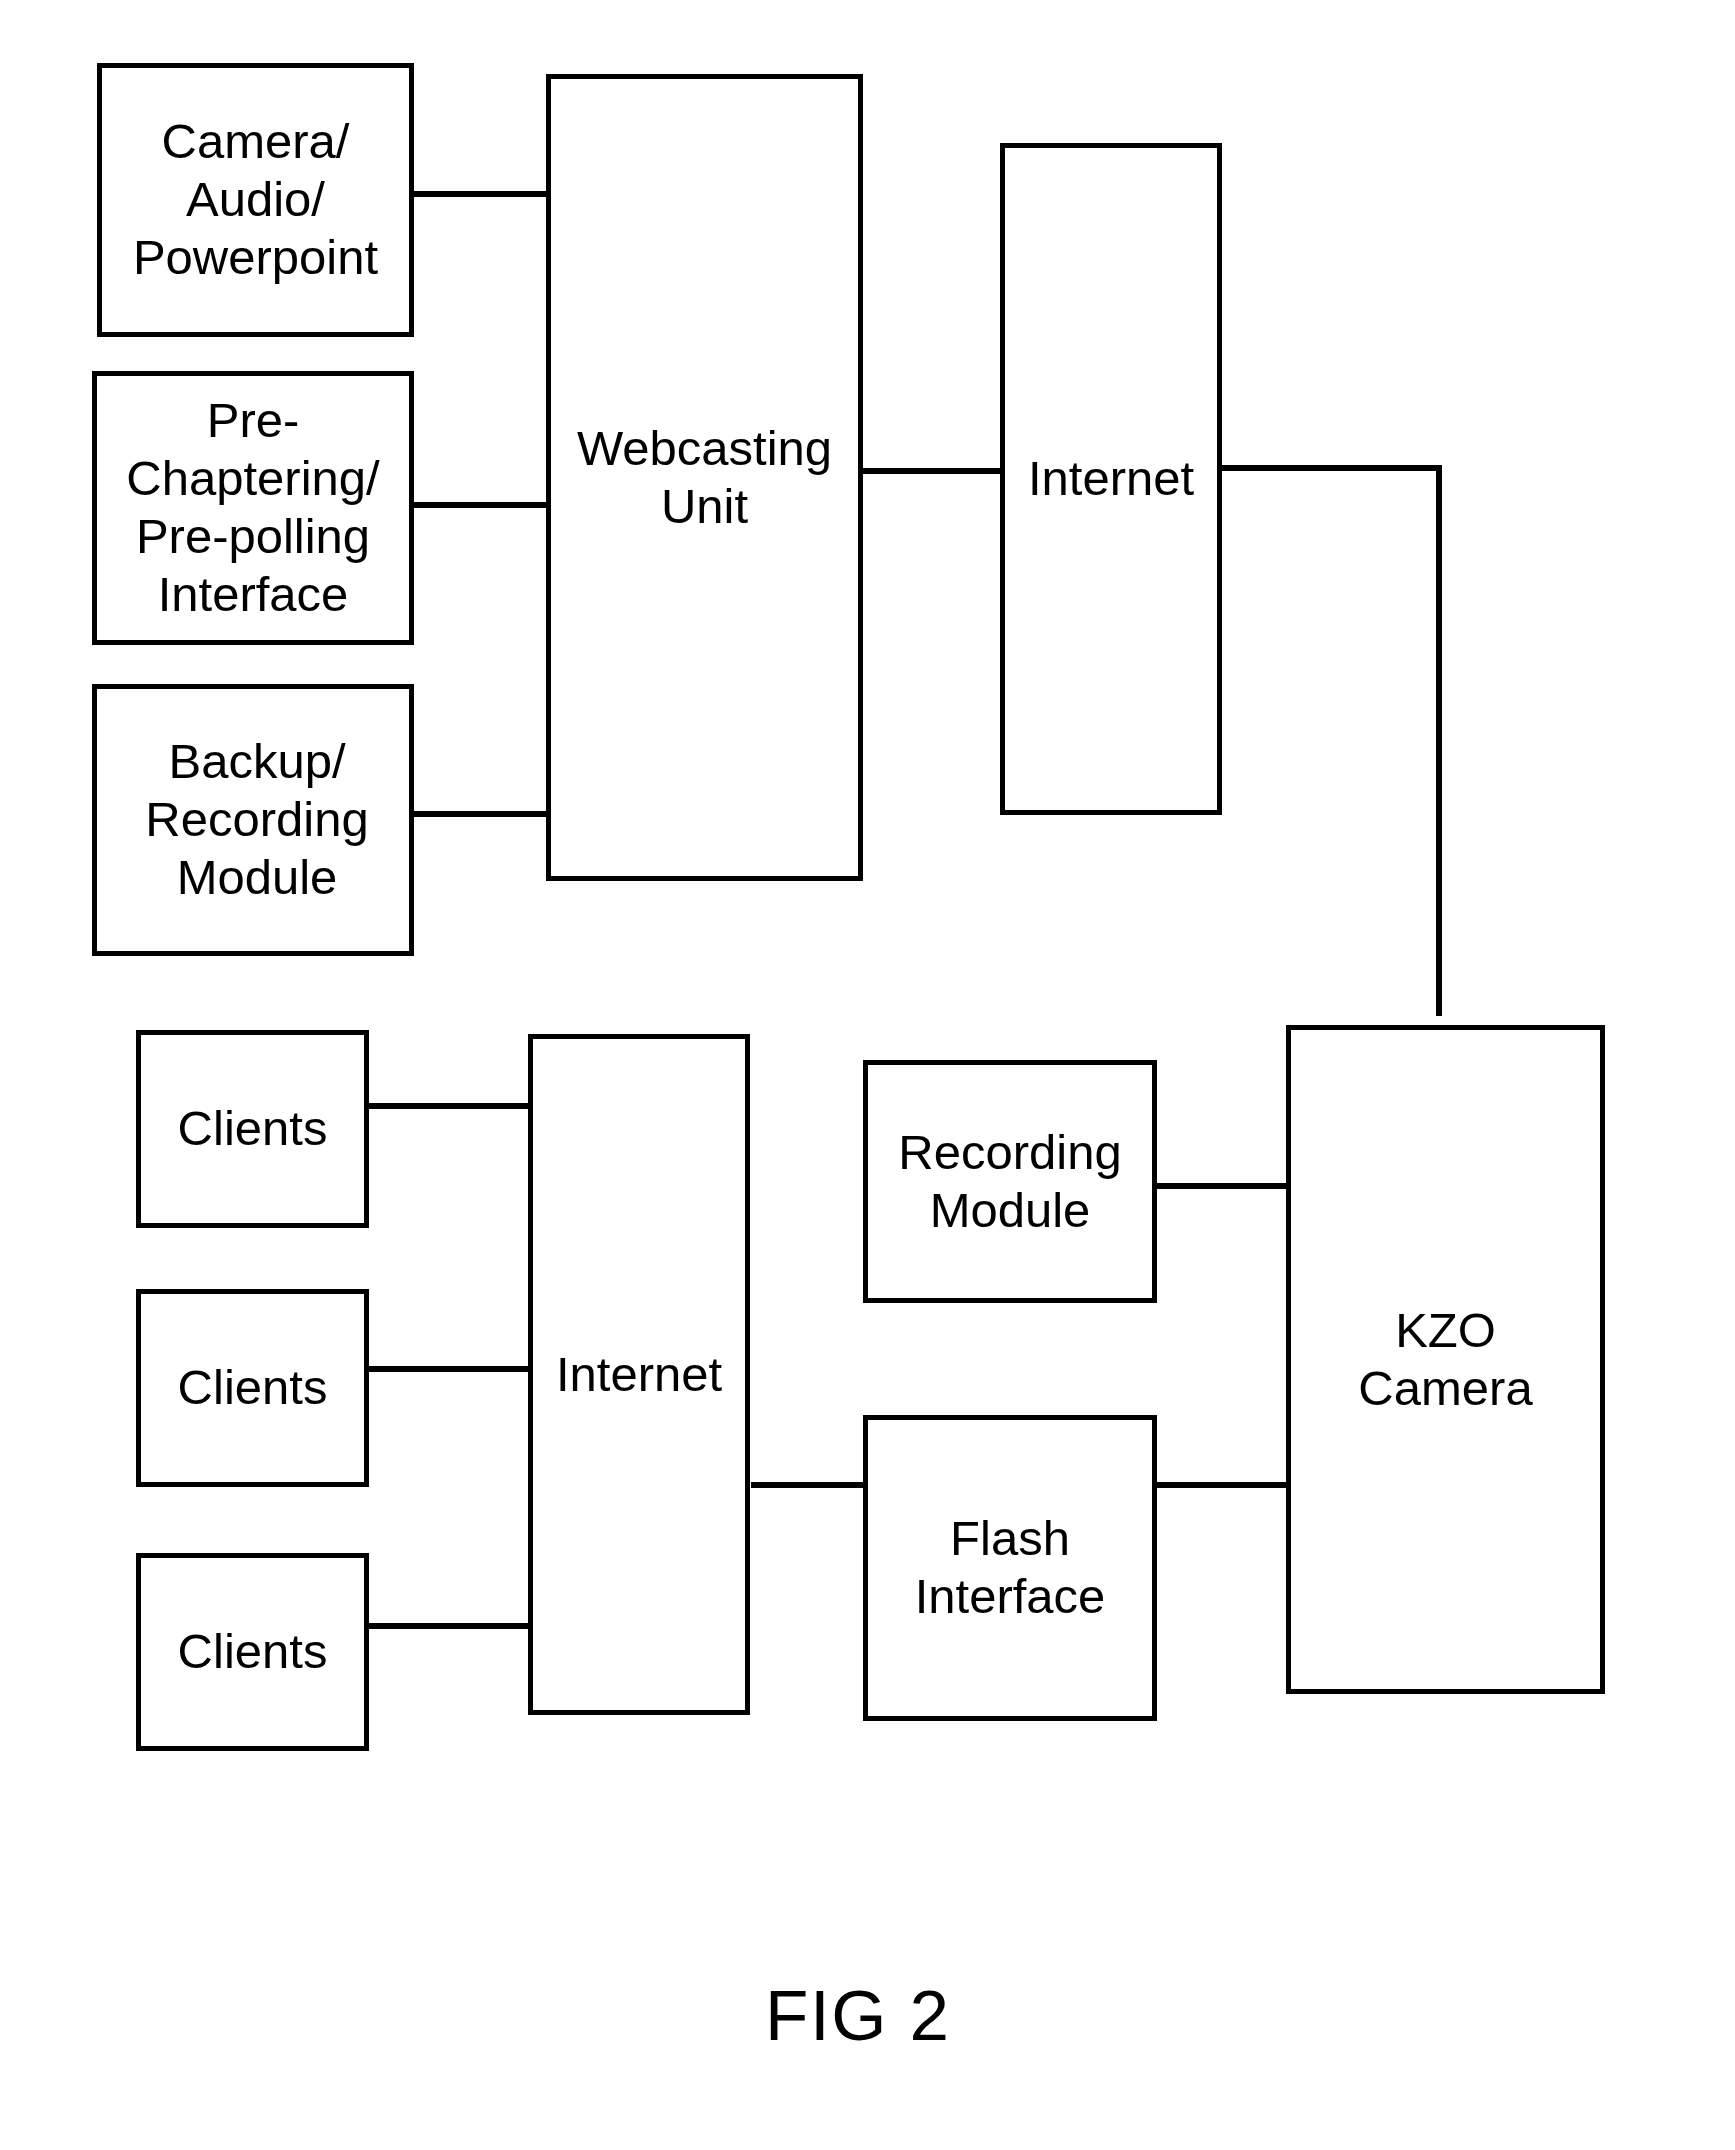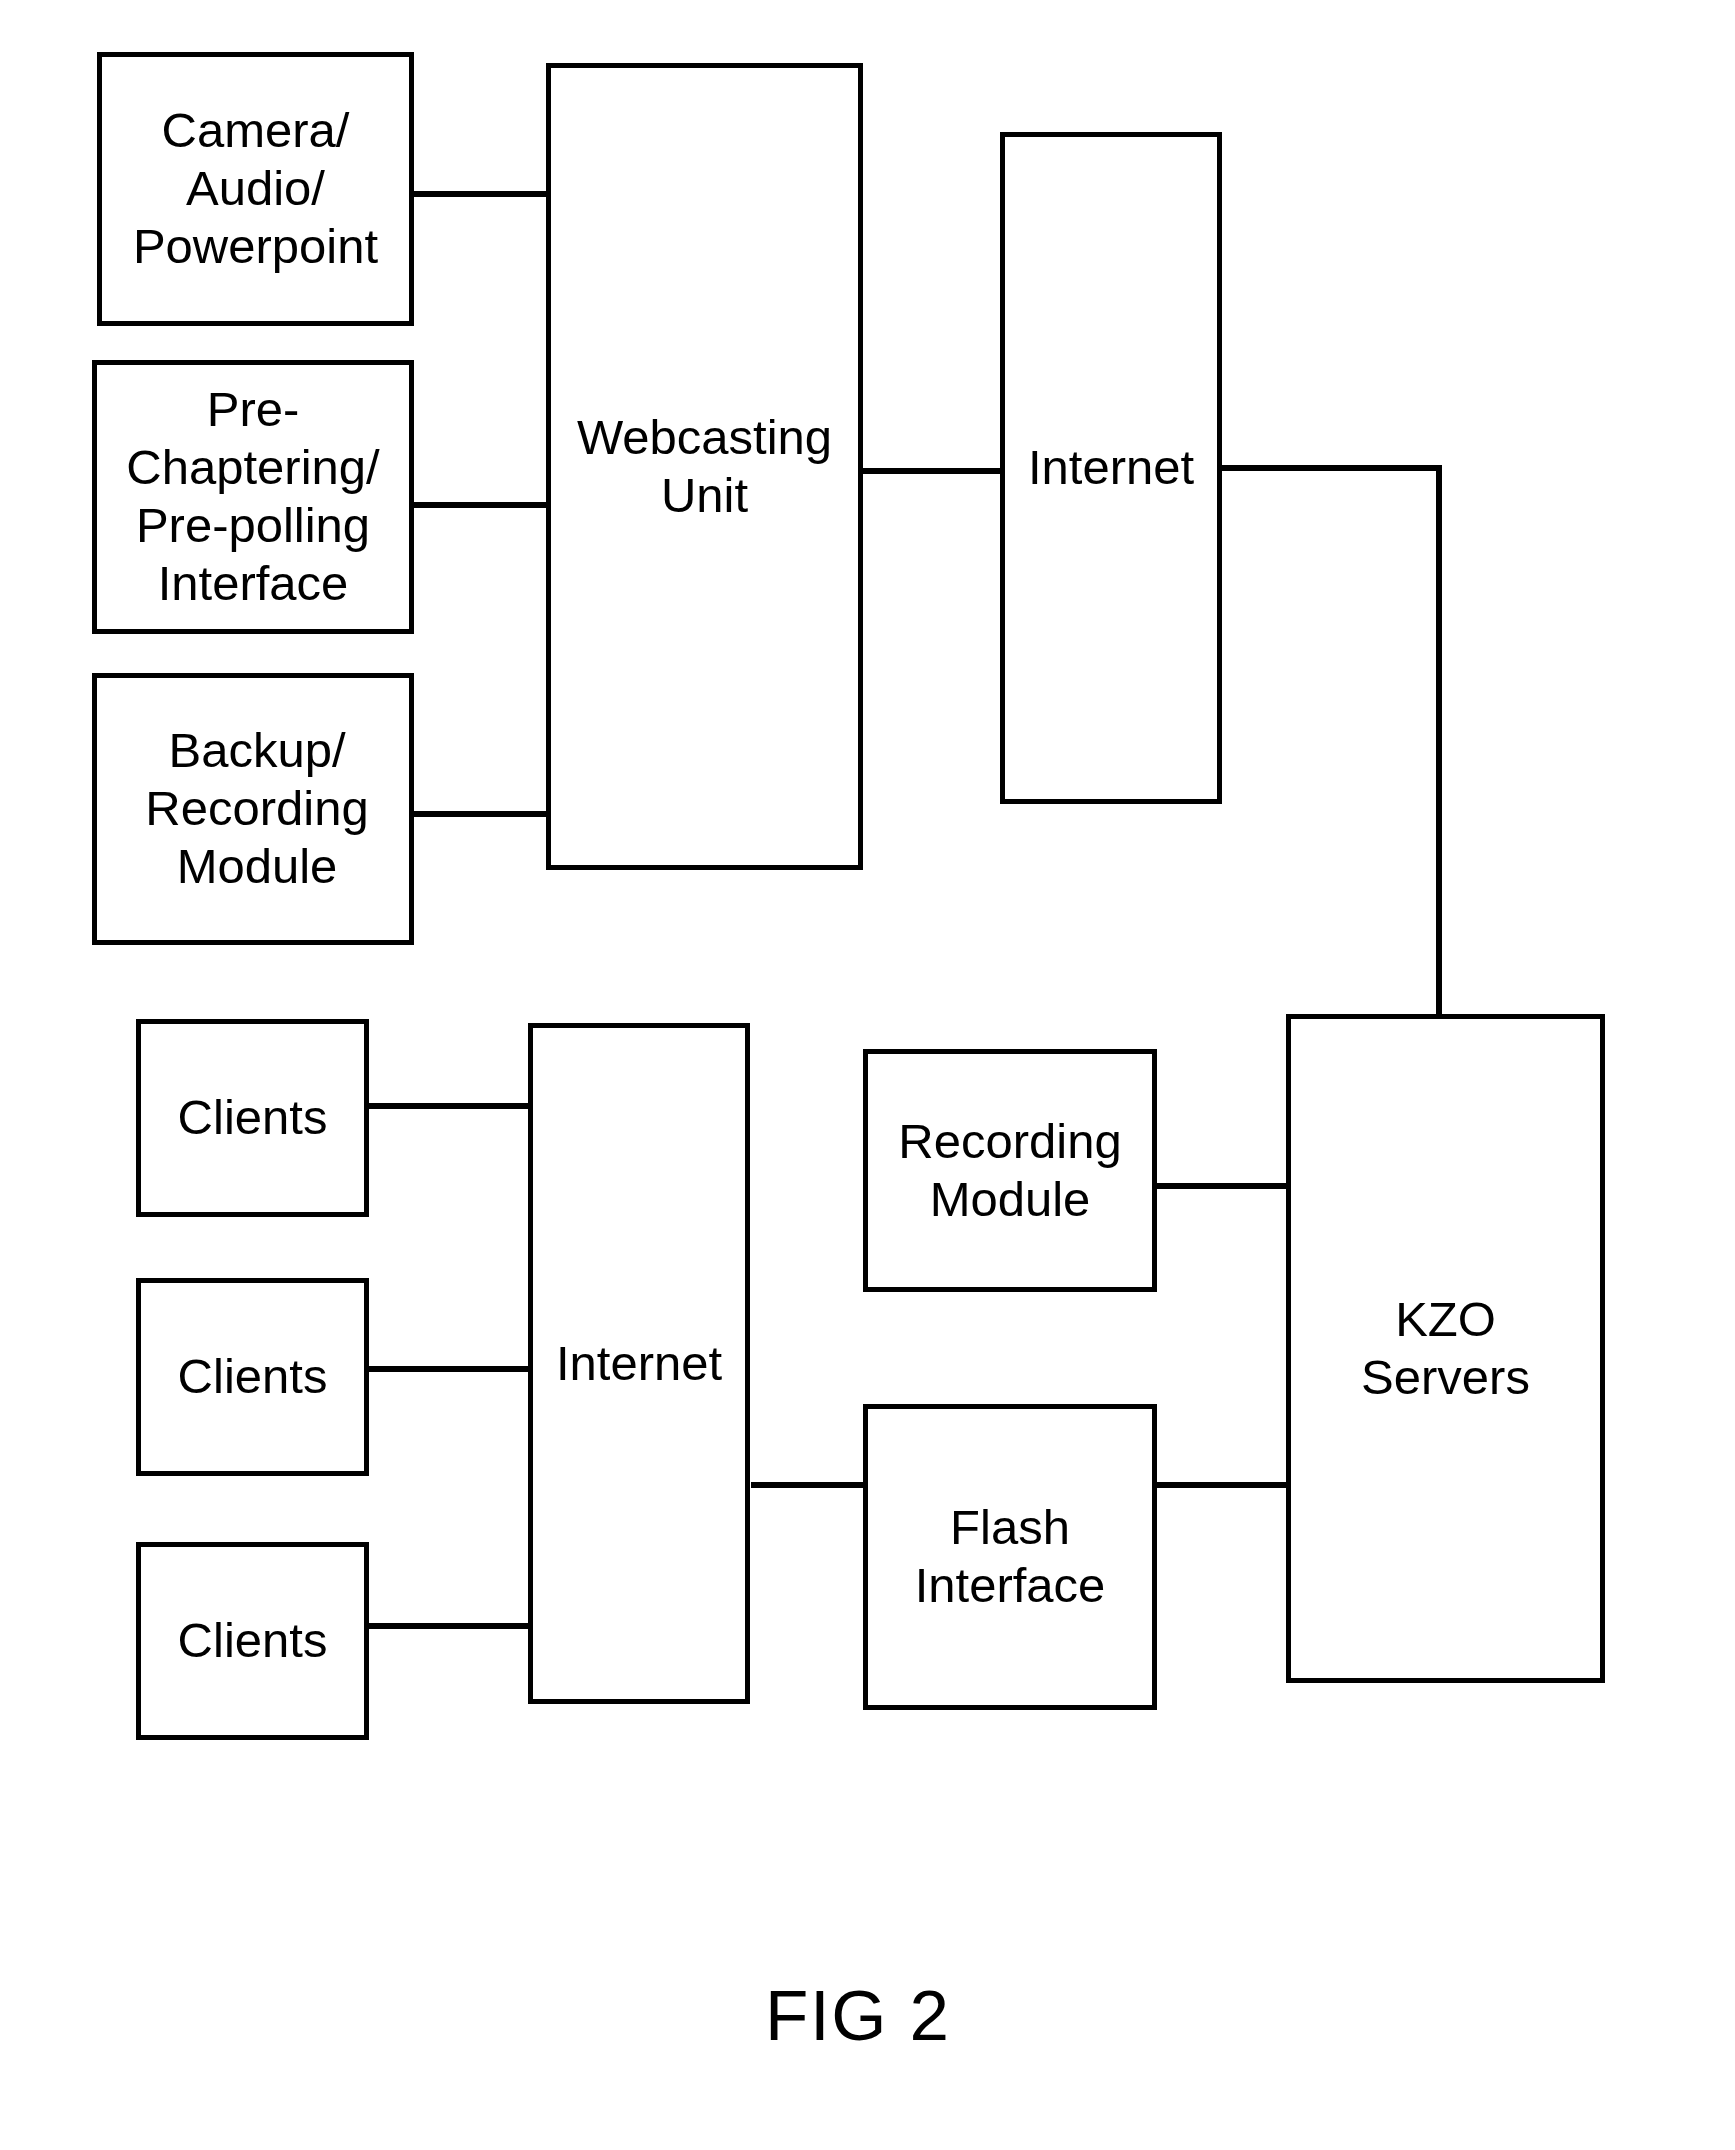--- a/index.html
+++ b/index.html
@@ -26,20 +26,21 @@
     align-items: center;
     justify-content: center;
     text-align: center;
     color: #000000;
     font-family: "Liberation Sans", sans-serif;
     font-size: 49px;
     line-height: 1.18;
     letter-spacing: 0px;
     z-index: 2;
     white-space: pre-line;
+    margin-top: 11px;
   }
   .link {
     position: absolute;
     background: #000000;
     z-index: 1;
   }
   .link.h { height: 5.8px; }
   .link.v { width: 5.8px; }
   .caption {
     position: absolute;
@@ -84,17 +85,17 @@
       <div class="node" style="left: 1000px; top: 132px; width: 222px; height: 672px;"><span>Internet</span></div>
       <div class="node" style="left: 136px; top: 1019px; width: 233px; height: 198px;"><span>Clients</span></div>
       <div class="node" style="left: 136px; top: 1278px; width: 233px; height: 198px;"><span>Clients</span></div>
       <div class="node" style="left: 136px; top: 1542px; width: 233px; height: 198px;"><span>Clients</span></div>
       <div class="node" style="left: 528px; top: 1023px; width: 222px; height: 681px;"><span>Internet</span></div>
       <div class="node" style="left: 863px; top: 1049px; width: 294px; height: 243px;"><span>Recording
 Module</span></div>
       <div class="node" style="left: 863px; top: 1404px; width: 294px; height: 306px;"><span>Flash
 Interface</span></div>
       <div class="node" style="left: 1286px; top: 1014px; width: 319px; height: 669px;"><span>KZO
-Servers</span></div>
+Camera</span></div>
     </div>
   <div class="caption" id="fig-caption" style="left: 765px; top: 1975px;">FIG 2</div>
 </div>
 
 
 </body></html>

